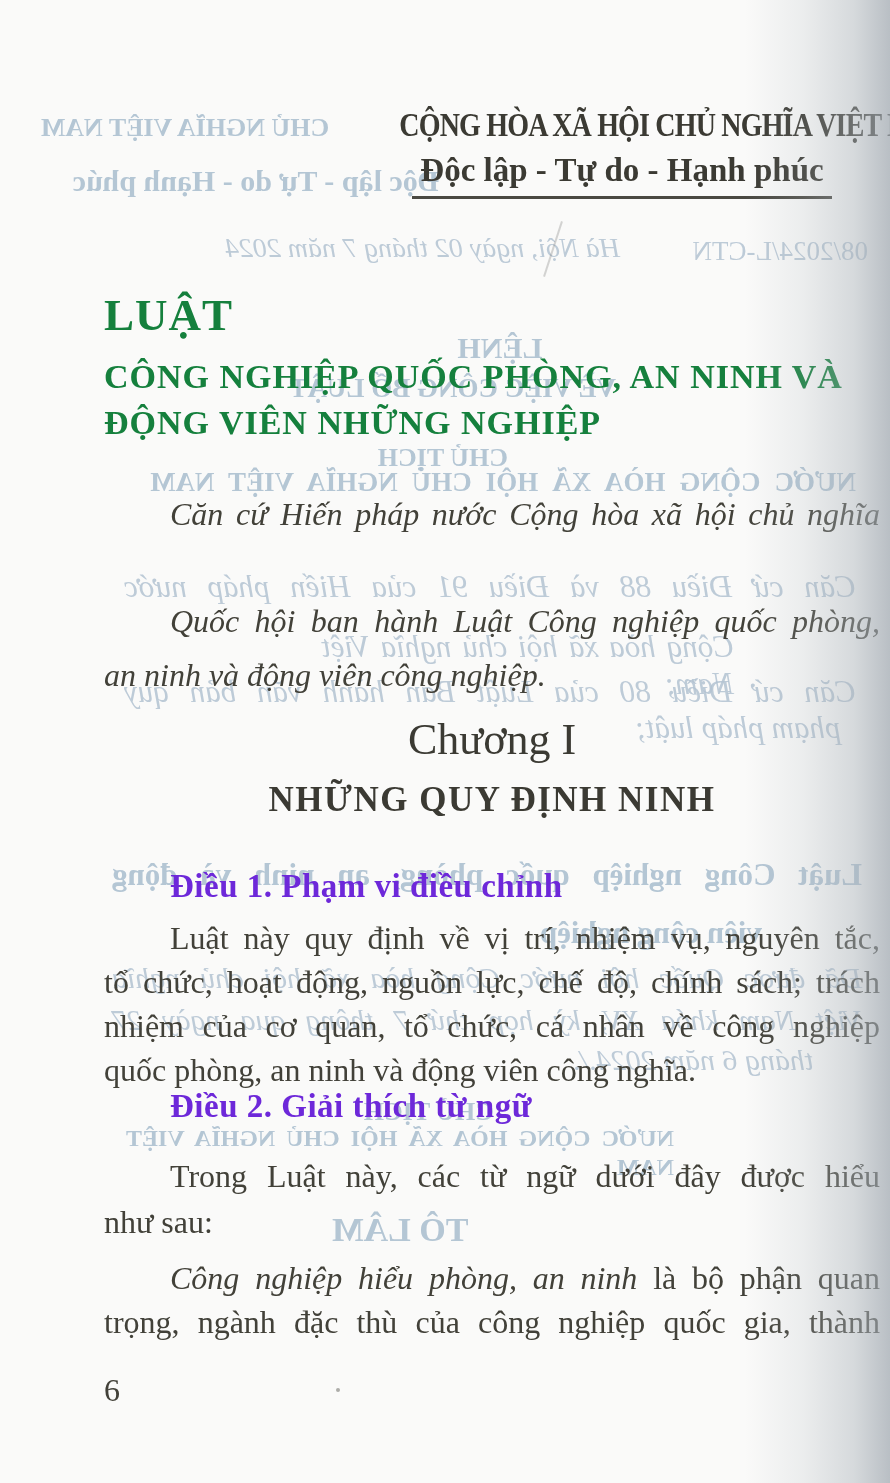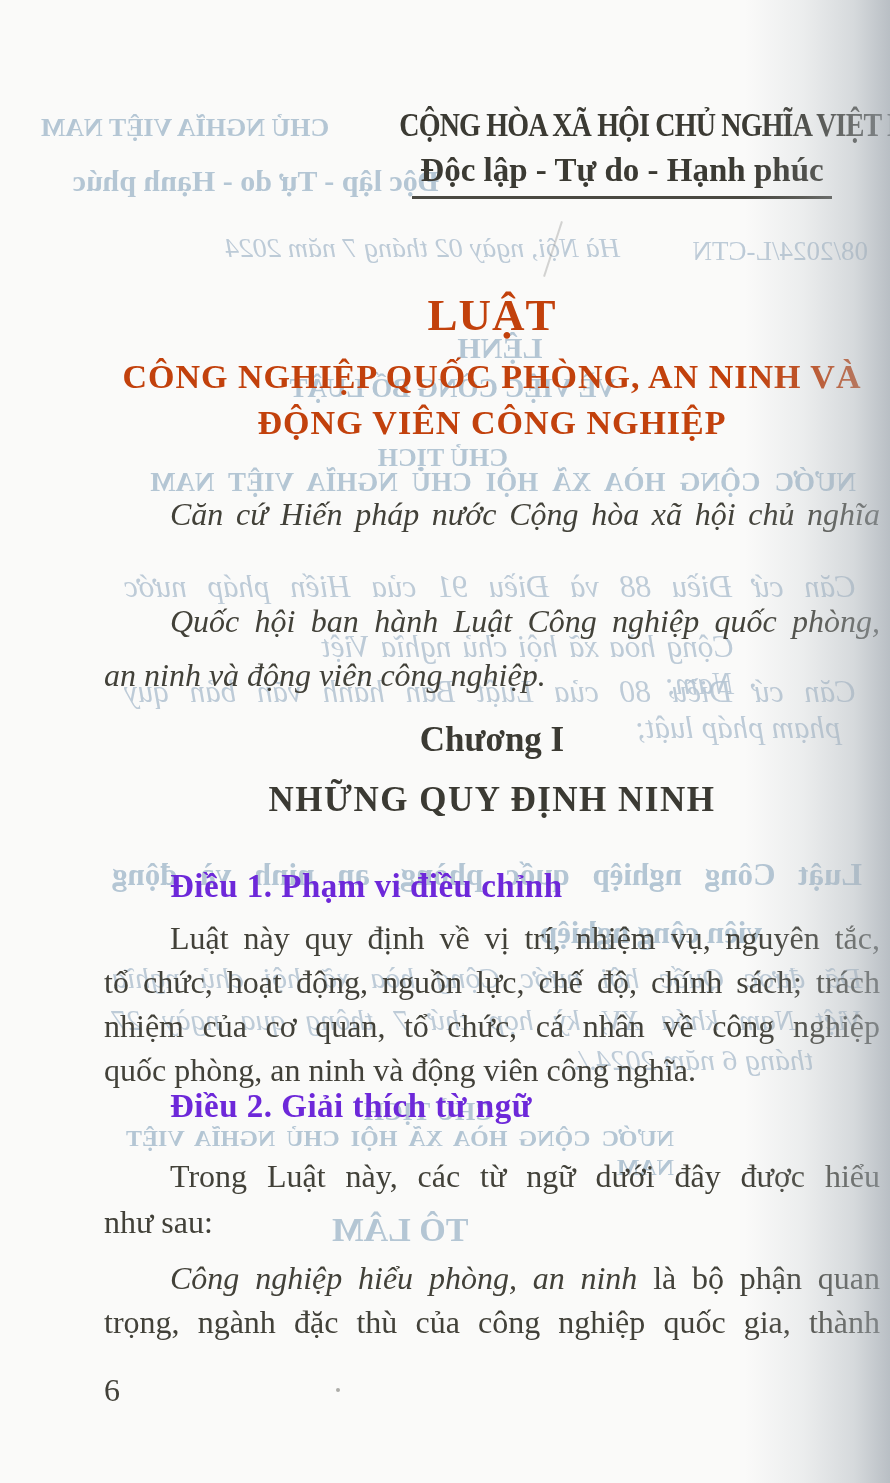--- a/index.html
+++ b/index.html
@@ -39,28 +39,28 @@
   .hdr-left{position:absolute;left:100px;top:104px;width:212px;text-align:center;}
   .org{display:inline-block;font-weight:bold;font-size:31px;letter-spacing:-.5px;
     padding:0 9px 7px;border-bottom:3px solid #4a4942;color:#3b3a33;}
   .law-label{margin-top:30px;text-align:left;padding-left:46px;font-size:32px;}
   .law-no{text-align:left;font-size:32px;margin-top:4px;letter-spacing:.5px;}
   .hdr-right{position:absolute;left:360px;top:107px;width:524px;text-align:center;}
   .country{font-weight:bold;font-size:33px;letter-spacing:-1px;white-space:nowrap;
     transform:scaleX(.85);transform-origin:50% 50%;color:#3b3a33;}
   .motto{display:inline-block;font-weight:bold;font-size:33px;margin-top:8px;
     padding:0 8px 7px;border-bottom:3px solid #4a4942;color:#3b3a33;}
-  .title-block{position:absolute;left:104px;top:288px;width:776px;text-align:center;color:#c2410c;}
+  .title-block{position:absolute;left:104px;top:288px;width:776px;text-align:left;color:#15803d;}
   .doc-type{font-weight:bold;font-size:45px;line-height:54px;letter-spacing:1px;}
   .t-line{font-weight:bold;font-size:34px;line-height:46px;letter-spacing:1px;}
   .t-line.first{margin-top:12px;}
   .preamble-1{position:absolute;left:104px;top:487px;width:776px;font-style:italic;font-size:32px;line-height:54px;}
   .preamble-2{position:absolute;left:104px;top:594px;width:776px;font-style:italic;font-size:32px;line-height:54px;}
   .chapter{position:absolute;left:104px;top:717px;width:776px;text-align:center;color:#3b3a33;}
-  .ch-label{font-weight:bold;font-size:35px;line-height:46px;}
+  .ch-label{font-weight:normal;font-size:44px;line-height:46px;}
   .ch-title{font-weight:bold;font-size:35px;line-height:46px;margin-top:14px;letter-spacing:1.5px;}
   .art-heading{position:absolute;left:170px;font-weight:bold;font-size:33px;letter-spacing:.5px;color:#6d28d9;}
   .a1h{top:868px;} .a2h{top:1088px;}
   .art1-body{position:absolute;left:104px;top:916px;width:776px;font-size:32px;line-height:44px;}
   .art2-body{position:absolute;left:104px;top:1153px;width:776px;font-size:32px;line-height:46px;}
   .def-para{position:absolute;left:104px;top:1256px;width:776px;font-size:32px;line-height:44px;}
   .term-i{font-style:italic;}
   .page-num{position:absolute;left:104px;top:1372px;font-size:32px;}
 </style>
 </head>
@@ -95,21 +95,21 @@
 
 
     <div class="hdr-right">
       <div class="country">CỘNG HÒA XÃ HỘI CHỦ NGHĨA VIỆT NAM</div>
       <div class="motto">Độc lập - Tự do - Hạnh phúc</div>
     </div>
 
     <div class="title-block">
       <div class="doc-type">LUẬT</div>
       <div class="t-line first">CÔNG NGHIỆP QUỐC PHÒNG, AN NINH VÀ</div>
-      <div class="t-line">ĐỘNG VIÊN CÔNG NGHIỆP</div>
+      <div class="t-line">ĐỘNG VIÊN NHỮNG NGHIỆP</div>
     </div>
 
     <div class="preamble-1">
       <div class="jl ind">Căn cứ Hiến pháp nước Cộng hòa xã hội chủ nghĩa</div>
     </div>
 
     <div class="preamble-2">
       <div class="jl ind">Quốc hội ban hành Luật Công nghiệp quốc phòng,</div>
       <div>an ninh và động viên công nghiệp.</div>
     </div>

